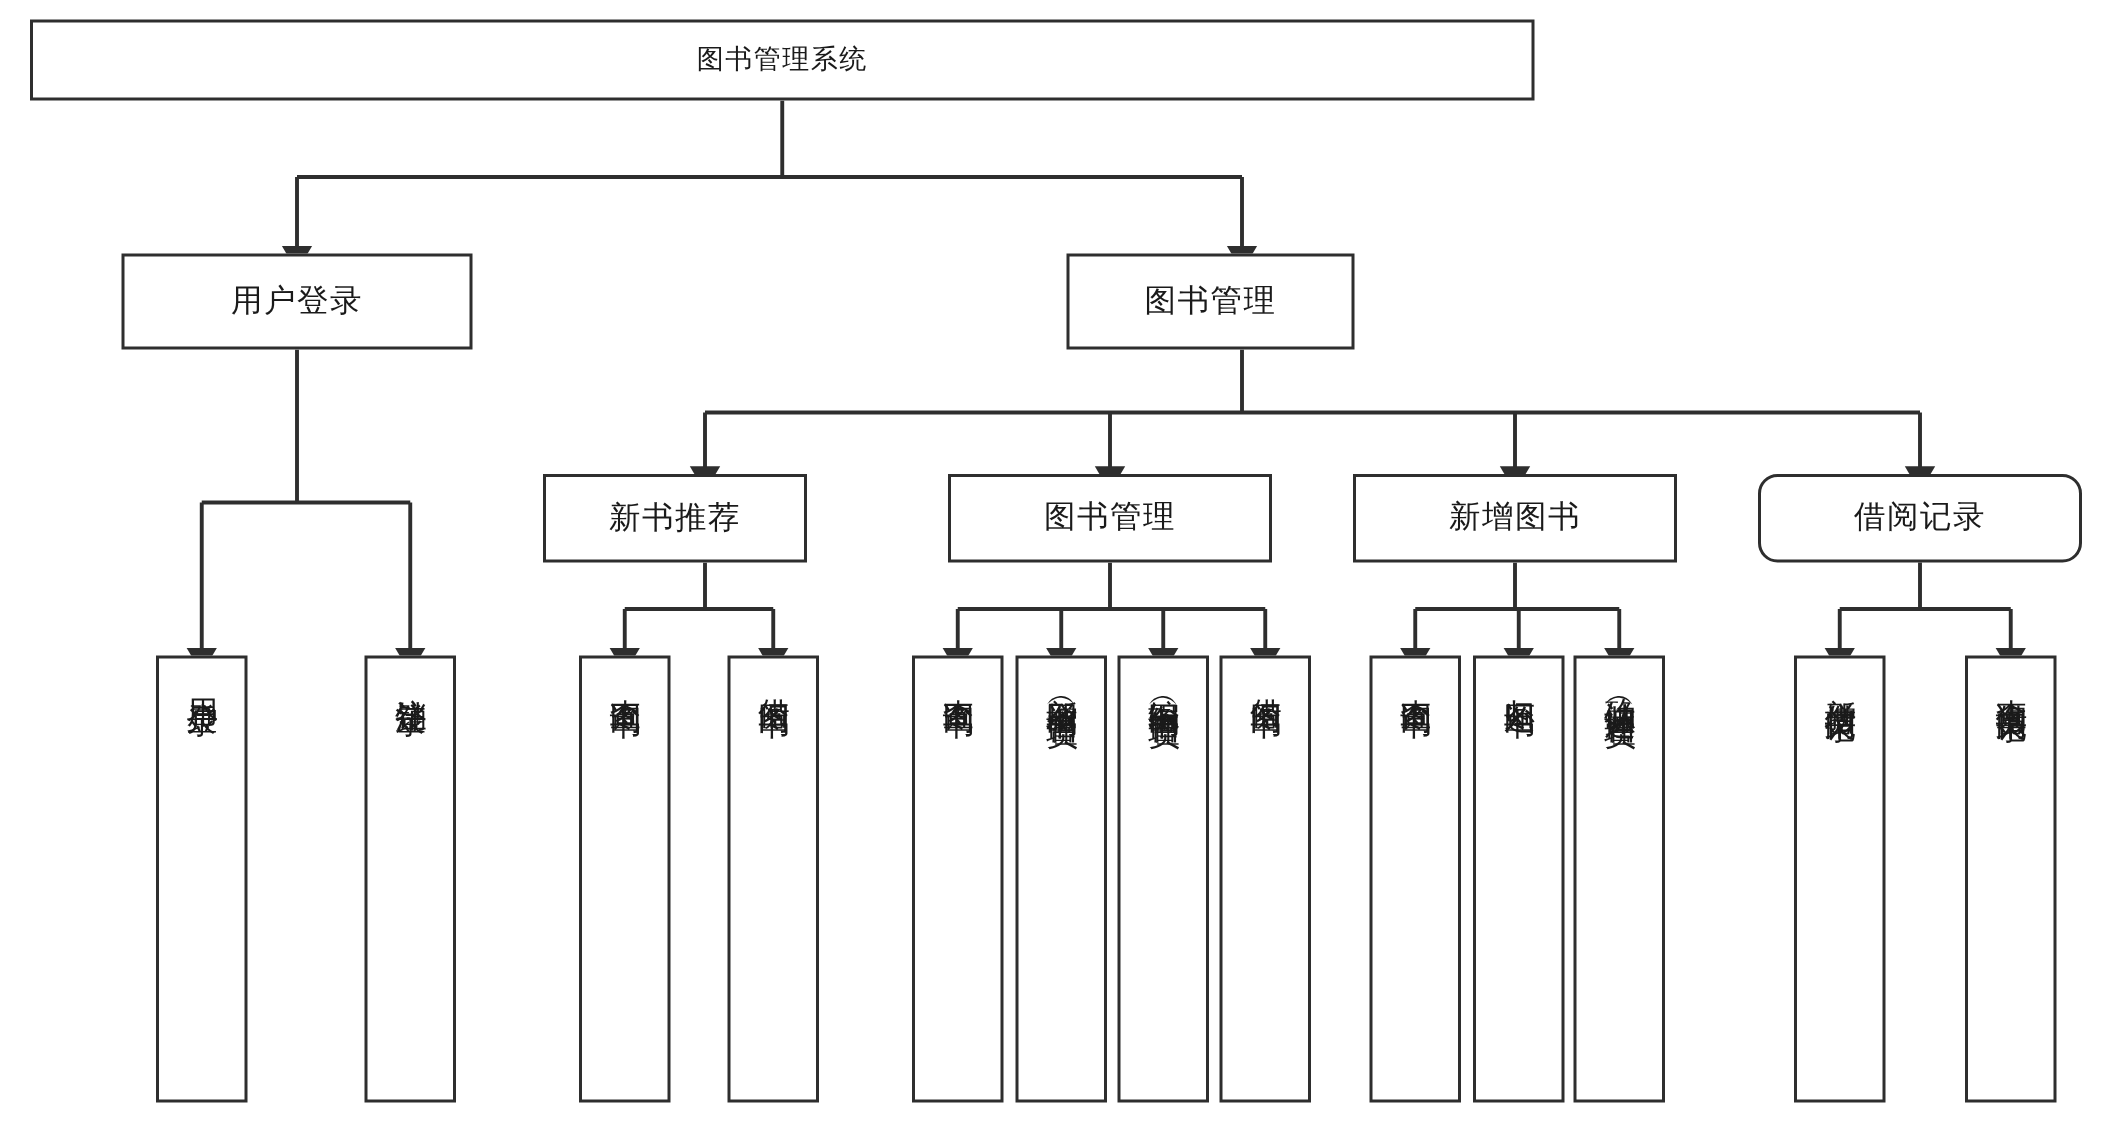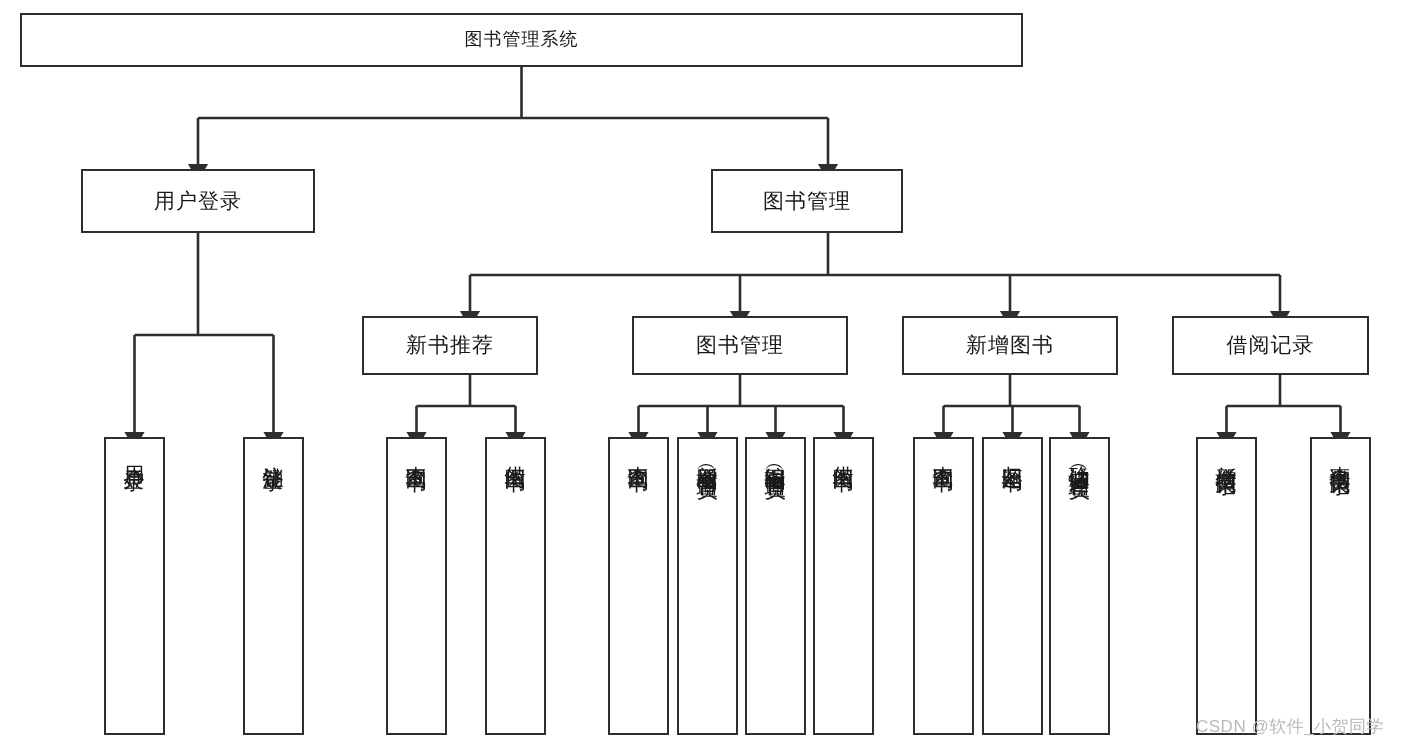--- a/index.html
+++ b/index.html
@@ -126,21 +126,21 @@
       </div>
       <div class="node horizontal" style="left: 362px; top: 316px; width: 176px; height: 59px; font-family: Liberation Serif, serif;">
         <span class="lbl">新书推荐</span>
       </div>
       <div class="node horizontal" style="left: 632px; top: 316px; width: 216px; height: 59px;">
         <span class="lbl">图书管理</span>
       </div>
       <div class="node horizontal" style="left: 902px; top: 316px; width: 216px; height: 59px;">
         <span class="lbl">新增图书</span>
       </div>
-      <div class="node horizontal" style="left: 1172px; top: 316px; width: 197px; height: 59px;">
+      <div class="node horizontal" style="left: 1172px; top: 316px; width: 216px; height: 59px; border-radius: 13px;">
         <span class="lbl">借阅记录</span>
       </div>
       <div class="node vertical" style="left: 104px; top: 437px; width: 61px; height: 298px;">
         <span class="lbl">用户登录</span>
       </div>
       <div class="node vertical" style="left: 243px; top: 437px; width: 61px; height: 298px;">
         <span class="lbl">注销登录</span>
       </div>
       <div class="node vertical" style="left: 386px; top: 437px; width: 61px; height: 298px;">
         <span class="lbl">查询图书</span>
@@ -169,14 +169,13 @@
       <div class="node vertical" style="left: 1049px; top: 437px; width: 61px; height: 298px;">
         <span class="lbl">确认归还（管理员）</span>
       </div>
       <div class="node vertical" style="left: 1196px; top: 437px; width: 61px; height: 298px;">
         <span class="lbl">新增借阅记录</span>
       </div>
       <div class="node vertical" style="left: 1310px; top: 437px; width: 61px; height: 298px;">
         <span class="lbl">查询借阅记录</span>
       </div>
     </div>
-  <div class="watermark" style="left: 1196px; top: 715px;">CSDN @软件_小贺同学</div>
 </div>
 
 </body></html>

